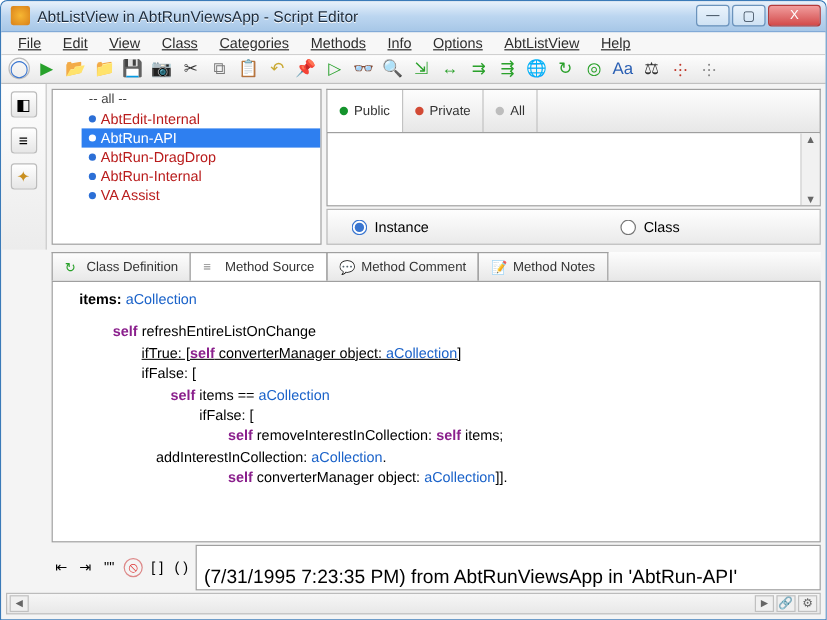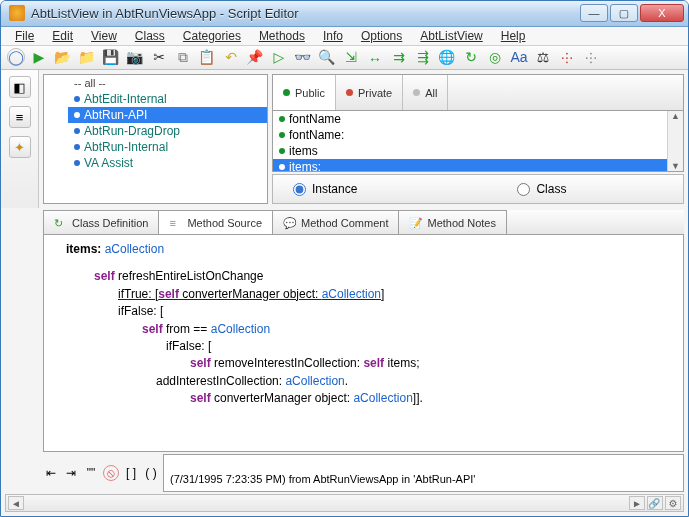--- a/index.html
+++ b/index.html
@@ -14,21 +14,21 @@
 .menubar { height: 22px; background: #f7f7f7; display: flex; align-items: center; padding: 0 6px; gap: 2px; border-bottom: 1px solid #d0d0d0; }
 .menubar span { padding: 2px 8px; color: #2d2d2d; text-decoration: underline; }
 .toolbar { height: 28px; background: linear-gradient(#fdfdfd,#e9e9e9); border-bottom: 1px solid #c0c0c0; display: flex; align-items: center; padding: 0 6px; gap: 6px; }
 .tbicon { width: 16px; height: 16px; display:inline-flex; align-items:center; justify-content:center; font-size:14px; }
 .body { flex: 1; display: flex; flex-direction: column; background: #f4f4f4; }
 .top { display: flex; height: 138px; }
 .leftcol { width: 38px; background: linear-gradient(#fdfdfd,#ececec); border-right: 1px solid #c8c8c8; display:flex; flex-direction:column; align-items:center; padding-top:6px; gap:8px;}
 .leftcol .sideicon { width:22px; height:22px; border:1px solid #bcbcbc; border-radius:3px; background:linear-gradient(#fff,#e6e6e6); display:flex; align-items:center; justify-content:center; font-size:13px;}
 .catpane { width: 225px; border: 1px solid #9f9f9f; background:#fff; margin:4px; overflow:hidden;padding-left:24px; }
 .catpane .top-row { padding:2px 6px; color:#444; font-size:11px;}
-.catpane .item { padding:1px 6px; display:flex; align-items:center; gap:4px; color:#0f766e; font-size:12px;}
+.catpane .item { padding:1px 6px; display:flex; align-items:center; gap:4px; color:#b91c1c; font-size:12px;}
 .catpane .item .dot { width:6px; height:6px; background:#2c6fd6; border-radius:50%; }
 .catpane .item.sel { background:#2e7ff0; color:#fff; }
 .catpane .item.sel .dot { background:#fff; }
 .rightpane { flex:1; display:flex; flex-direction:column; margin:4px 4px 4px 0; }
 .tabs { display:flex; height:36px; background:linear-gradient(#fdfdfd,#e7e7e7); border:1px solid #9f9f9f; border-bottom:none; }
 .tab { padding:2px 10px; border-right:1px solid #c2c2c2; display:flex; align-items:center; gap:5px; font-size:11px; color:#333;}
 .tab.active { background:#fff; font-weight:normal; border-bottom:1px solid #fff; margin-bottom:-1px;}
 .tab .bullet { width:7px; height:7px; border-radius:50%; }
 .methodlist { flex:1; border:1px solid #9f9f9f; background:#fff; overflow:hidden; position:relative;}
 .methodlist .row { padding:1px 6px; display:flex; align-items:center; gap:4px; color:#000; font-size:12px;}
@@ -44,21 +44,21 @@
 .srctab.active { background:#fff; }
 .srctab .ico { width:12px; height:12px; display:inline-block;}
 .sourcebox { margin:0 4px 0 42px; border:1px solid #9f9f9f; background:#fff; height:218px; padding:6px 10px; font-family: Tahoma, sans-serif; font-size:12px; line-height:1.45; color:#222; overflow:auto;}
 .kw-decl { color:#000; font-weight:bold; }
 .kw-arg { color:#1a62c9; }
 .kw-self { color:#8a1f8c; font-weight:bold; }
 .kw-msg { color:#000; }
 .kw-sym { color:#000; }
 .statusrow { display:flex; align-items:center; margin:2px 4px 0 42px; gap:4px;}
 .statusrow .sicon { width:16px; height:16px; display:flex; align-items:center; justify-content:center; font-size:12px;}
-.statusfield { flex:1; border:1px solid #9f9f9f; background:#fff; padding:18px 6px; font-size:11px; color:#000; height:20px;}
+.statusfield { flex:1; border:1px solid #9f9f9f; background:#fff; padding:18px 6px; font-size:16px; color:#000; height:20px;}
 .bottomscroll { height:18px; margin:2px 4px 4px 4px; border:1px solid #bcbcbc; background:linear-gradient(#f6f6f6,#e8e8e8); display:flex; align-items:center; justify-content:space-between; padding:0 2px; font-size:10px; color:#666;}
 .bottomscroll .rightgrp { display:flex; gap:2px;}
 .bottomscroll .sb { width:16px; height:14px; border:1px solid #c0c0c0; background:#f0f0f0; display:flex; align-items:center; justify-content:center;}
 </style>
 </head>
 <body>
 
 <div class="window">
   <div class="titlebar">
     <div class="ico"></div>
@@ -156,38 +156,20 @@
             <div class="tab">
               <span class="bullet" style="background: rgb(210, 74, 53);"></span>
               <span>Private</span>
             </div>
             <div class="tab">
               <span class="bullet" style="background: rgb(189, 189, 189);"></span>
               <span>All</span>
             </div>
           </div>
         <div class="methodlist">
-          <div id="method-items">
-              <div class="row">
-                <span class="dot"></span>
-                <span>fontName</span>
-              </div>
-              <div class="row">
-                <span class="dot"></span>
-                <span>fontName:</span>
-              </div>
-              <div class="row">
-                <span class="dot"></span>
-                <span>items</span>
-              </div>
-              <div class="row sel">
-                <span class="dot"></span>
-                <span>items:</span>
-              </div>
-            </div>
           <div class="scroll">
               <span>▲</span>
               <span>▼</span>
             </div>
         </div>
         <div class="radiobar">
           <label>
               <input type="radio" checked="" style=""> 
               <span>Instance</span>
             </label>
@@ -221,24 +203,24 @@
     <div class="sourcebox">
       <div style="margin-left:12px;">
         <span class="kw-decl">items:</span>
         <span class="kw-arg">aCollection</span>
       </div>
       <div style="height:10px;"></div>
       <div id="source-body">
           <div style="margin-left: 40px;"><span class="kw-self">self</span><span class="kw-msg"> refreshEntireListOnChange</span></div>
           <div style="margin-left: 64px; text-decoration: underline;"><span class="kw-sym">ifTrue: [</span><span class="kw-self">self</span><span class="kw-msg"> converterManager object: </span><span class="kw-arg">aCollection</span><span class="kw-sym">]</span></div>
           <div style="margin-left: 64px;"><span class="kw-sym">ifFalse: [</span></div>
-          <div style="margin-left: 88px;"><span class="kw-self">self</span><span class="kw-msg"> from == </span><span class="kw-arg">aCollection</span></div>
+          <div style="margin-left: 88px;"><span class="kw-self">self</span><span class="kw-msg"> items == </span><span class="kw-arg">aCollection</span></div>
           <div style="margin-left: 112px;"><span class="kw-sym">ifFalse: [</span></div>
           <div style="margin-left: 136px;"><span class="kw-self">self</span><span class="kw-msg"> removeInterestInCollection: </span><span class="kw-self">self</span><span class="kw-msg"> items;</span></div>
-          <div style="margin-left: 102px;"><span class="kw-msg">addInterestInCollection: </span><span class="kw-arg">aCollection</span><span class="kw-sym">.</span></div>
+          <div style="margin-left: 76px;"><span class="kw-msg">addInterestInCollection: </span><span class="kw-arg">aCollection</span><span class="kw-sym">.</span></div>
           <div style="margin-left: 136px;"><span class="kw-self">self</span><span class="kw-msg"> converterManager object: </span><span class="kw-arg">aCollection</span><span class="kw-sym">]].</span></div>
         </div>
     </div>
 
     <div class="statusrow">
       <div class="sicon">⇤</div>
       <div class="sicon">⇥</div>
       <div class="sicon">""</div>
       <div class="sicon" style="color:#d33;border:1px solid #d88;border-radius:8px;">⦸</div>
       <div class="sicon">[ ]</div>

